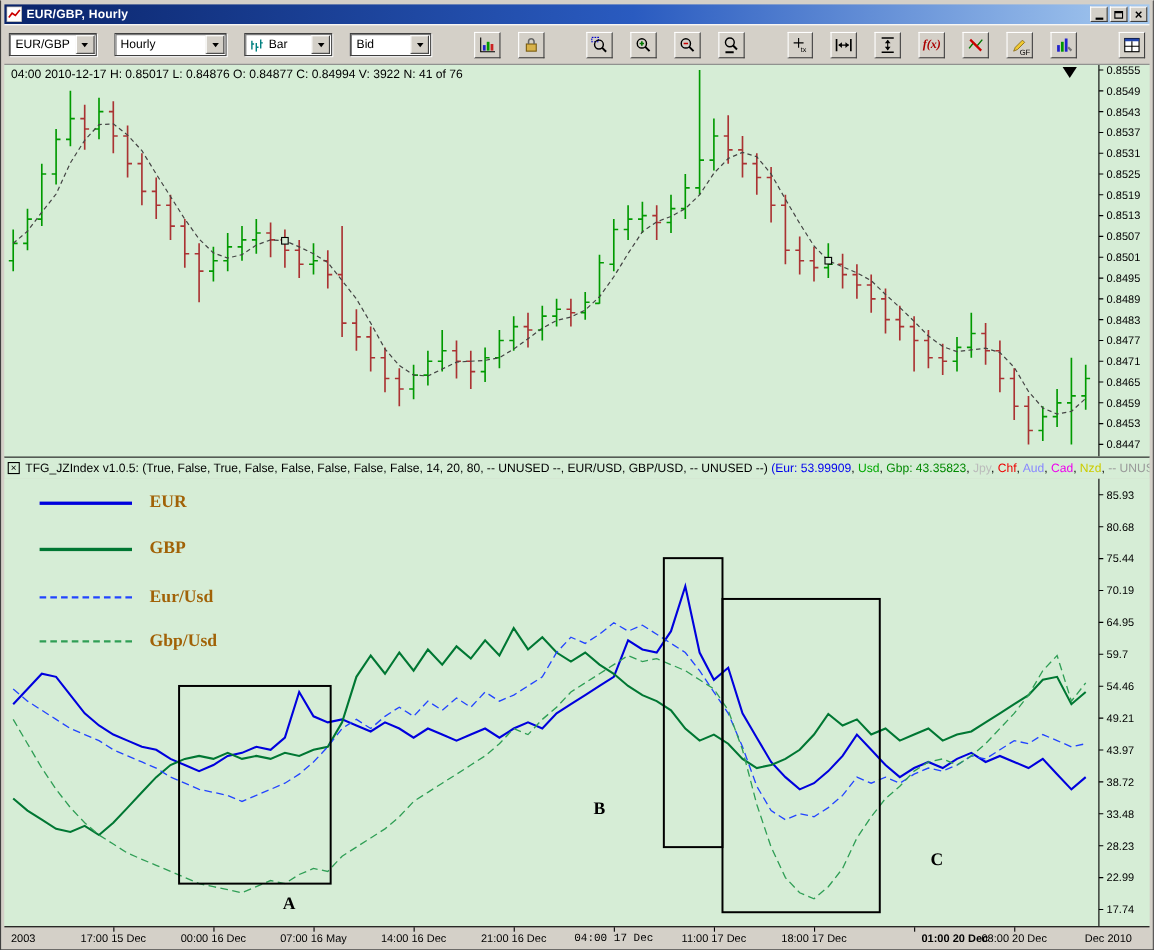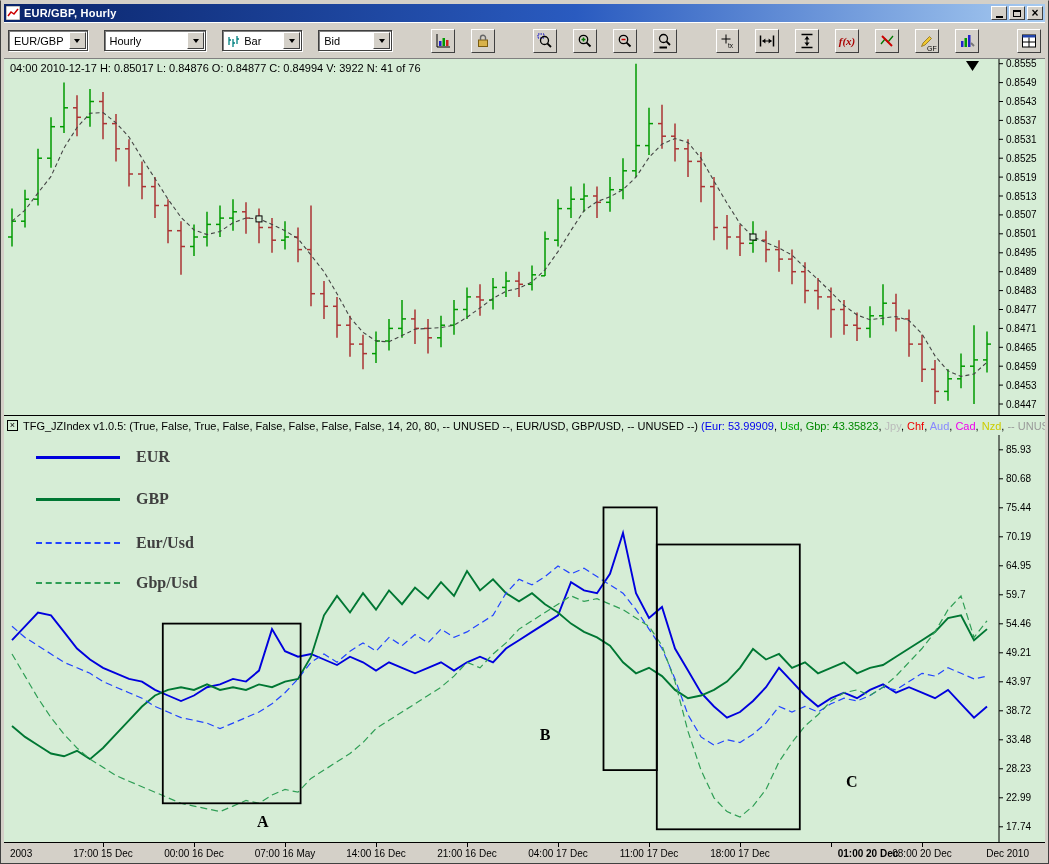--- a/index.html
+++ b/index.html
@@ -41,21 +41,21 @@
   .ind-header{height:19px;flex:0 0 19px;background:#d6edd6;display:flex;align-items:center;
               font-size:11px;padding-left:3px;gap:5px;white-space:nowrap;overflow:hidden}
   .chk{width:11px;height:11px;border:1px solid #000;font-size:9px;line-height:9px;text-align:center;
        background:#d6edd6;flex:0 0 11px}
   .hseg{white-space:pre}
   .bottom-pane{position:relative;height:407px;flex:0 0 407px;background:#d6edd6}
   .legend{position:absolute;left:0;top:0;right:0;bottom:0;pointer-events:none}
   .legend-row{position:absolute;left:32px;display:flex;align-items:center;height:20px}
   .legend-line{width:84px;display:inline-block;border-top:3px solid #000}
   .legend-line.dashed{border-top-width:2px;border-top-style:dashed}
-  .legend-label{margin-left:16px;font-family:"Liberation Serif",serif;font-weight:bold;font-size:16px;color:#404040}
+  .legend-label{margin-left:16px;font-family:"Liberation Serif",serif;font-weight:bold;font-size:16px;color:#a16207}
   
   .time-axis{position:relative;height:19px;flex:0 0 19px;background:#d4d0c8;border-top:1px solid #000;font-size:10px;color:#000}
   .ttick{position:absolute;top:0;width:1px;height:4px;background:#000}
   .tlabel{position:absolute;top:5px;transform:translateX(-50%);white-space:nowrap}
   .tl-left{position:absolute;left:6px;top:5px}
   .tl-right{position:absolute;right:16px;top:5px}
   
   svg text{font-family:"Liberation Sans",sans-serif}
   .axt{font-size:10px;fill:#000}
   .ann{font-family:"Liberation Serif",serif;font-size:16px;font-weight:bold;fill:#000;text-anchor:middle}
@@ -578,21 +578,21 @@
         <span class="tlabel" style="left: 99px;">17:00 15 Dec</span>
         <div class="ttick" style="left: 190px;"></div>
         <span class="tlabel" style="left: 190px;">00:00 16 Dec</span>
         <div class="ttick" style="left: 281px;"></div>
         <span class="tlabel" style="left: 281px;">07:00 16 May</span>
         <div class="ttick" style="left: 372px;"></div>
         <span class="tlabel" style="left: 372px;">14:00 16 Dec</span>
         <div class="ttick" style="left: 463px;"></div>
         <span class="tlabel" style="left: 463px;">21:00 16 Dec</span>
         <div class="ttick" style="left: 554px;"></div>
-        <span class="tlabel" style="left: 554px;">04:00 17 Dec</span>
+        <span class="tlabel" style="left: 554px; font-family: Liberation Mono, monospace;">04:00 17 Dec</span>
         <div class="ttick" style="left: 645px;"></div>
         <span class="tlabel" style="left: 645px;">11:00 17 Dec</span>
         <div class="ttick" style="left: 736px;"></div>
         <span class="tlabel" style="left: 736px;">18:00 17 Dec</span>
         <div class="ttick" style="left: 827px;"></div>
         <span class="tlabel" style="left: 864px; font-weight: bold;">01:00 20 Dec</span>
         <div class="ttick" style="left: 918px;"></div>
         <span class="tlabel" style="left: 918px;">08:00 20 Dec</span>
       </div>
     <span class="tl-right">Dec 2010</span>

